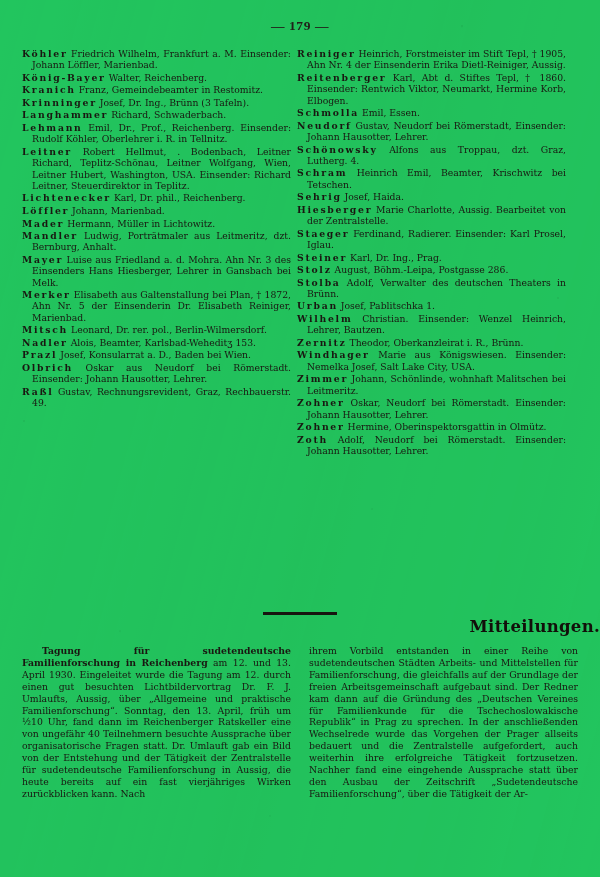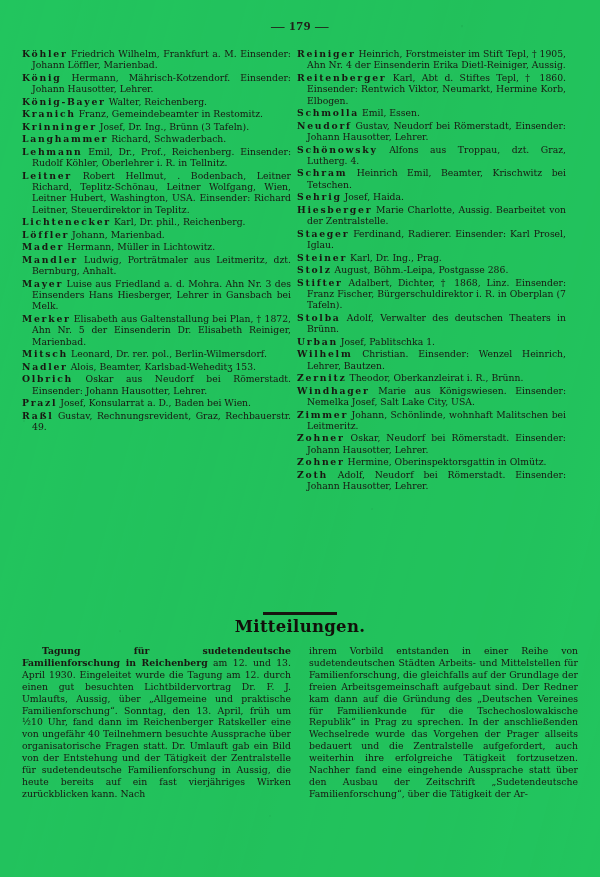--- a/index.html
+++ b/index.html
@@ -90,21 +90,21 @@
     display: inline-block;
     width: 74px;
     height: 3px;
     background: #17150f;
   }
   .section-heading {
     position: absolute;
     top: 617px;
     left: 0;
     width: 100%;
-    text-align: center;
+    text-align: right;
     font-family: "DejaVu Serif", serif;
     font-weight: bold;
     font-size: 16.5px;
     letter-spacing: .3px;
     color: #120f0a;
   }
 
   
   .mitteilungen {
     position: absolute;
@@ -137,52 +137,50 @@
 <body>
 
 <div class="page">
   <div class="paper-noise"></div>
 
   <div class="page-number">— 179 —</div>
 
   <div class="columns">
     <div class="col" id="reg-left">
         <p class="entry"><span class="sn">Köhler</span><span> Friedrich Wilhelm, Frankfurt a. M. Einsender: Johann Löffler, Marienbad.</span></p>
-        <p class="entry"><span class="sn">König</span><span> Hermann, Mährisch-Kotzendorf. Einsender: Johann Hausotter, Lehrer.</span></p>
         <p class="entry"><span class="sn">König-Bayer</span><span> Walter, Reichenberg.</span></p>
         <p class="entry"><span class="sn">Kranich</span><span> Franz, Gemeindebeamter in Restomitz.</span></p>
         <p class="entry"><span class="sn">Krinninger</span><span> Josef, Dr. Ing., Brünn (3 Tafeln).</span></p>
         <p class="entry"><span class="sn">Langhammer</span><span> Richard, Schwaderbach.</span></p>
         <p class="entry"><span class="sn">Lehmann</span><span> Emil, Dr., Prof., Reichenberg. Einsender: Rudolf Köhler, Oberlehrer i. R. in Tellnitz.</span></p>
         <p class="entry"><span class="sn">Leitner</span><span> Robert Hellmut, . Bodenbach, Leitner Richard, Teplitz-Schönau, Leitner Wolfgang, Wien, Leitner Hubert, Washington, USA. Einsender: Richard Leitner, Steuerdirektor in Teplitz.</span></p>
         <p class="entry"><span class="sn">Lichtenecker</span><span> Karl, Dr. phil., Reichenberg.</span></p>
         <p class="entry"><span class="sn">Löffler</span><span> Johann, Marienbad.</span></p>
         <p class="entry"><span class="sn">Mader</span><span> Hermann, Müller in Lichtowitz.</span></p>
         <p class="entry"><span class="sn">Mandler</span><span> Ludwig, Porträtmaler aus Leitmeritz, dzt. Bernburg, Anhalt.</span></p>
         <p class="entry"><span class="sn">Mayer</span><span> Luise aus Friedland a. d. Mohra. Ahn Nr. 3 des Einsenders Hans Hiesberger, Lehrer in Gansbach bei Melk.</span></p>
         <p class="entry"><span class="sn">Merker</span><span> Elisabeth aus Galtenstallung bei Plan, † 1872, Ahn Nr. 5 der Einsenderin Dr. Elisabeth Reiniger, Marienbad.</span></p>
         <p class="entry"><span class="sn">Mitsch</span><span> Leonard, Dr. rer. pol., Berlin-Wilmersdorf.</span></p>
         <p class="entry"><span class="sn">Nadler</span><span> Alois, Beamter, Karlsbad-Weheditʒ 153.</span></p>
+        <p class="entry"><span class="sn">Prazl</span><span> Josef, Konsularrat a. D., Baden bei Wien.</span></p>
         <p class="entry"><span class="sn">Olbrich</span><span> Oskar aus Neudorf bei Römerstadt. Einsender: Johann Hausotter, Lehrer.</span></p>
-        <p class="entry"><span class="sn">Prazl</span><span> Josef, Konsularrat a. D., Baden bei Wien.</span></p>
         <p class="entry"><span class="sn">Raßl</span><span> Gustav, Rechnungsrevident, Graz, Rechbauerstr. 49.</span></p>
       </div>
     <div class="col" id="reg-right">
         <p class="entry"><span class="sn">Reiniger</span><span> Heinrich, Forstmeister im Stift Tepl, † 1905, Ahn Nr. 4 der Einsenderin Erika Dietl-Reiniger, Aussig.</span></p>
         <p class="entry"><span class="sn">Reitenberger</span><span> Karl, Abt d. Stiftes Tepl, † 1860. Einsender: Rentwich Viktor, Neumarkt, Hermine Korb, Elbogen.</span></p>
         <p class="entry"><span class="sn">Schmolla</span><span> Emil, Essen.</span></p>
         <p class="entry"><span class="sn">Neudorf</span><span> Gustav, Neudorf bei Römerstadt, Einsender: Johann Hausotter, Lehrer.</span></p>
         <p class="entry"><span class="sn">Schönowsky</span><span> Alfons aus Troppau, dzt. Graz, Lutherg. 4.</span></p>
         <p class="entry"><span class="sn">Schram</span><span> Heinrich Emil, Beamter, Krischwitz bei Tetschen.</span></p>
         <p class="entry"><span class="sn">Sehrig</span><span> Josef, Haida.</span></p>
         <p class="entry"><span class="sn">Hiesberger</span><span> Marie Charlotte, Aussig. Bearbeitet von der Zentralstelle.</span></p>
         <p class="entry"><span class="sn">Staeger</span><span> Ferdinand, Radierer. Einsender: Karl Prosel, Iglau.</span></p>
         <p class="entry"><span class="sn">Steiner</span><span> Karl, Dr. Ing., Prag.</span></p>
         <p class="entry"><span class="sn">Stolz</span><span> August, Böhm.-Leipa, Postgasse 286.</span></p>
-        <p class="entry"><span class="sn">Stifter</span><span> Adalbert, Dichter, † 1868, Linz. Einsender: Franz Fischer, Bürgerschuldirektor i. R. in Oberplan (7 Tafeln).</span></p>
         <p class="entry"><span class="sn">Stolba</span><span> Adolf, Verwalter des deutschen Theaters in Brünn.</span></p>
         <p class="entry"><span class="sn">Urban</span><span> Josef, Pablitschka 1.</span></p>
         <p class="entry"><span class="sn">Wilhelm</span><span> Christian. Einsender: Wenzel Heinrich, Lehrer, Bautzen.</span></p>
         <p class="entry"><span class="sn">Zernitz</span><span> Theodor, Oberkanzleirat i. R., Brünn.</span></p>
         <p class="entry"><span class="sn">Windhager</span><span> Marie aus Königswiesen. Einsender: Nemelka Josef, Salt Lake City, USA.</span></p>
         <p class="entry"><span class="sn">Zimmer</span><span> Johann, Schönlinde, wohnhaft Malitschen bei Leitmeritz.</span></p>
         <p class="entry"><span class="sn">Zohner</span><span> Oskar, Neudorf bei Römerstadt. Einsender: Johann Hausotter, Lehrer.</span></p>
         <p class="entry"><span class="sn">Zohner</span><span> Hermine, Oberinspektorsgattin in Olmütz.</span></p>
         <p class="entry"><span class="sn">Zoth</span><span> Adolf, Neudorf bei Römerstadt. Einsender: Johann Hausotter, Lehrer.</span></p>
       </div>

